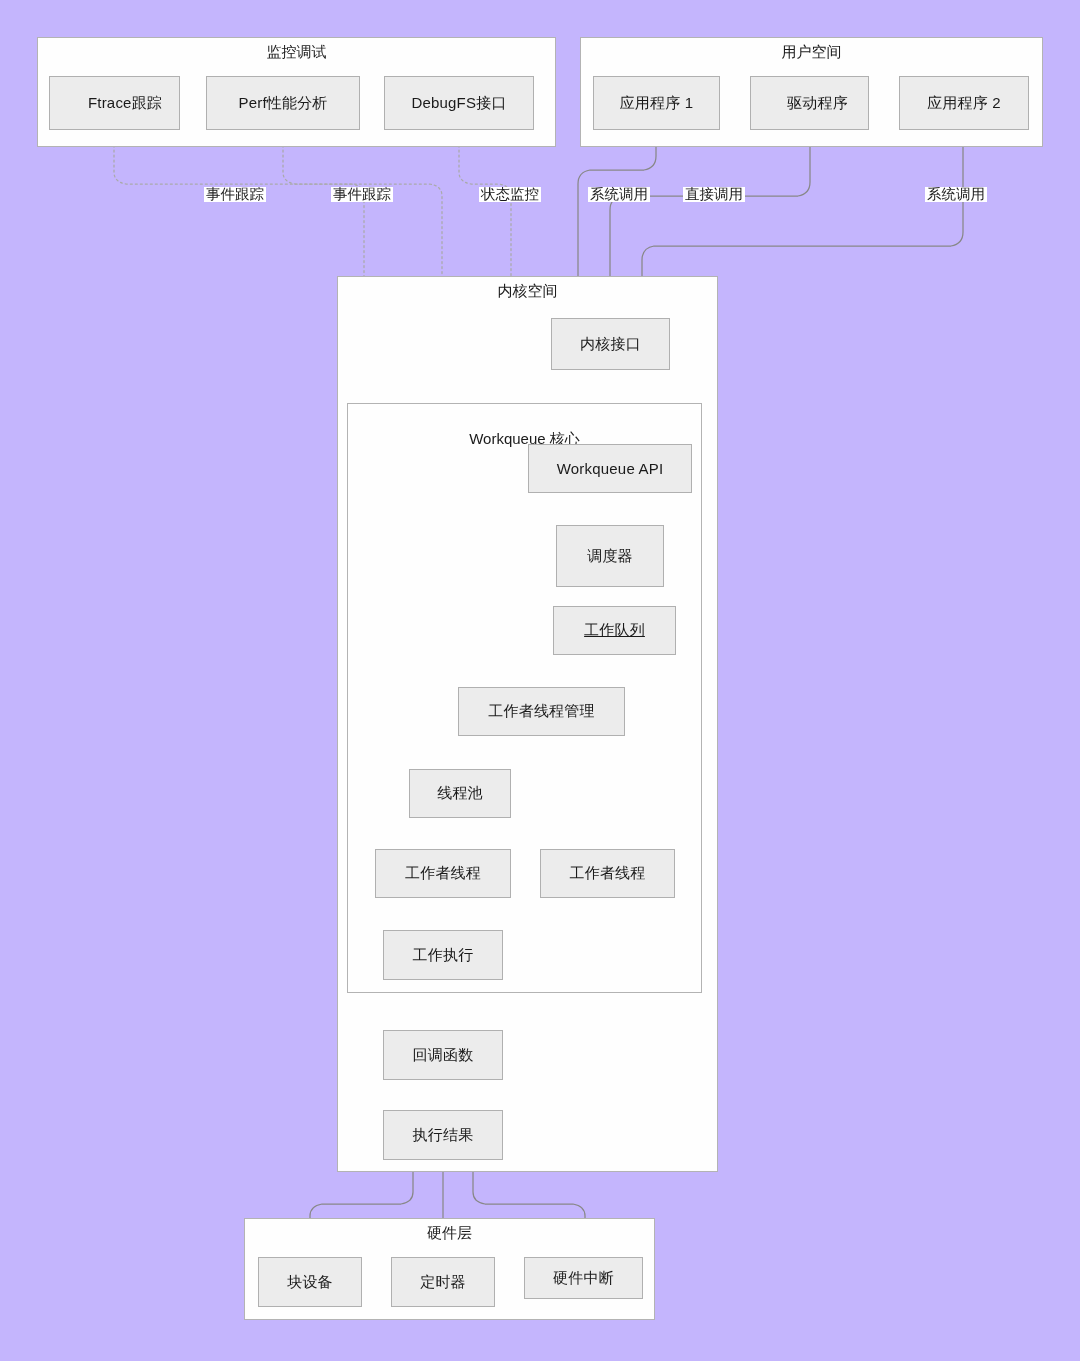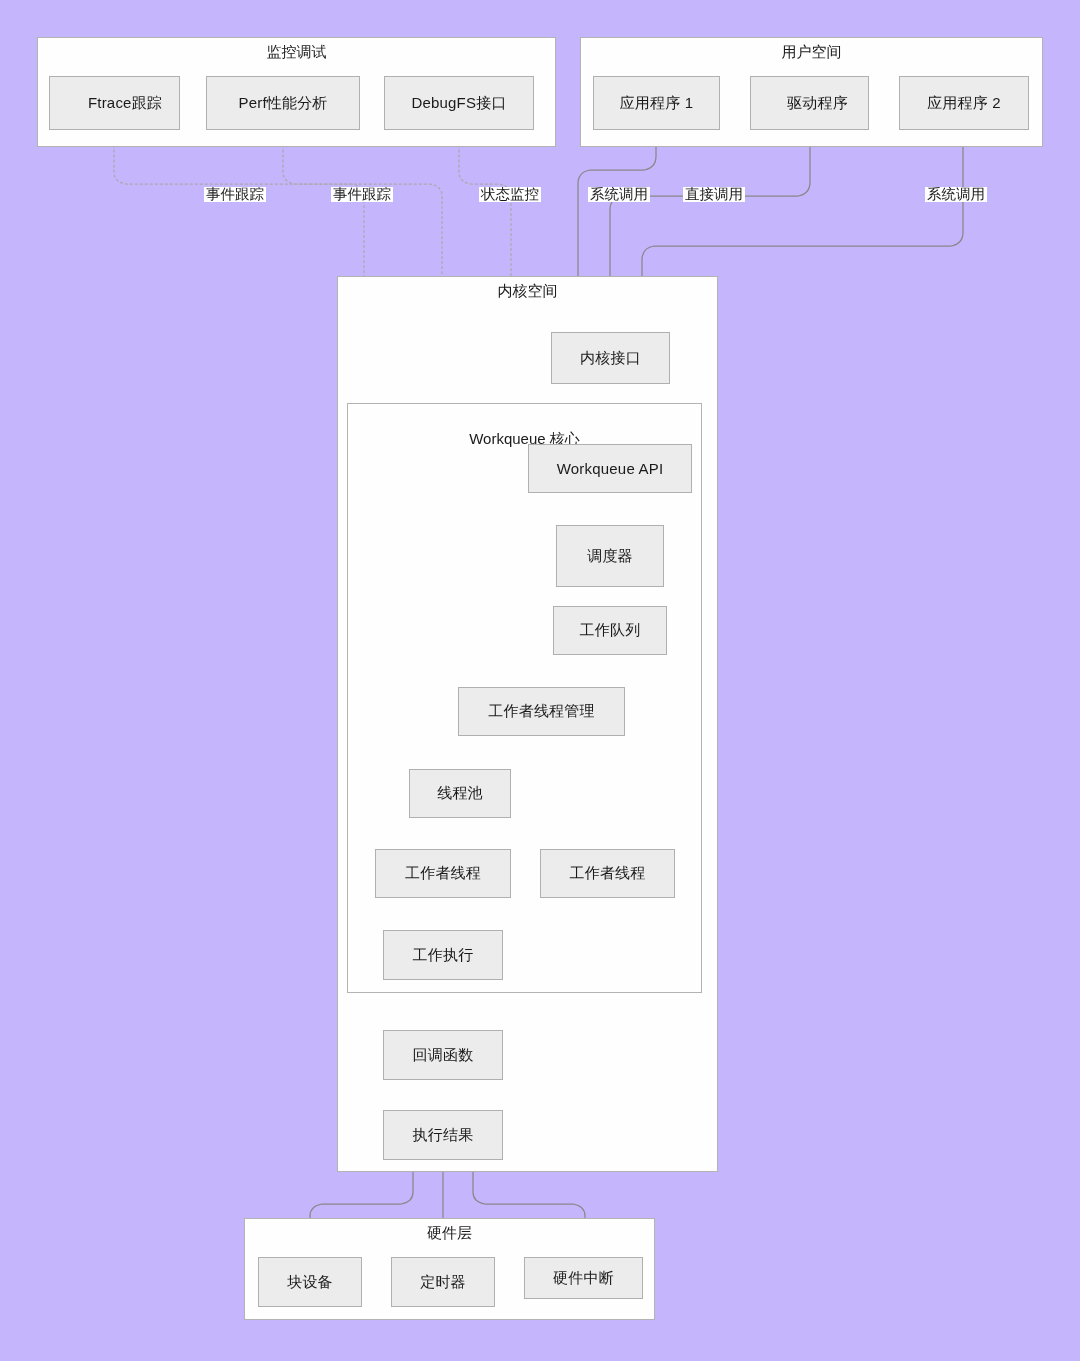--- a/index.html
+++ b/index.html
@@ -130,25 +130,25 @@
   <div class="group-title" style="left:244px;top:1225px;width:411px;">硬件层</div>
 
   <div class="node" style="left:49px;top:76px;width:131px;height:54px;padding-left:21px;">Ftrace跟踪</div>
   <div class="node" style="left:206px;top:76px;width:154px;height:54px;">Perf性能分析</div>
   <div class="node" style="left:384px;top:76px;width:150px;height:54px;">DebugFS接口</div>
 
   <div class="node" style="left:593px;top:76px;width:127px;height:54px;">应用程序 1</div>
   <div class="node" style="left:750px;top:76px;width:119px;height:54px;padding-left:16px;">驱动程序</div>
   <div class="node" style="left:899px;top:76px;width:130px;height:54px;">应用程序 2</div>
 
-  <div class="node" style="left:551px;top:332px;width:119px;height:52px;">内核接口</div>
+  <div class="node" style="left:551px;top:318px;width:119px;height:52px;">内核接口</div>
 
   <div class="node" style="left:528px;top:444px;width:164px;height:49px;">Workqueue API</div>
   <div class="node" style="left:556px;top:525px;width:108px;height:62px;">调度器</div>
-  <div class="node" style="left:553px;top:606px;width:114px;height:49px;">工作队列</div>
+  <div class="node" style="left:553px;top:606px;width:123px;height:49px;text-decoration:underline;">工作队列</div>
   <div class="node" style="left:458px;top:687px;width:167px;height:49px;">工作者线程管理</div>
   <div class="node" style="left:409px;top:769px;width:102px;height:49px;">线程池</div>
   <div class="node" style="left:375px;top:849px;width:136px;height:49px;">工作者线程</div>
   <div class="node" style="left:540px;top:849px;width:135px;height:49px;">工作者线程</div>
   <div class="node" style="left:383px;top:930px;width:120px;height:50px;">工作执行</div>
 
   <div class="node" style="left:383px;top:1030px;width:120px;height:50px;">回调函数</div>
   <div class="node" style="left:383px;top:1110px;width:120px;height:50px;">执行结果</div>
 
   <div class="node" style="left:258px;top:1257px;width:104px;height:50px;">块设备</div>

